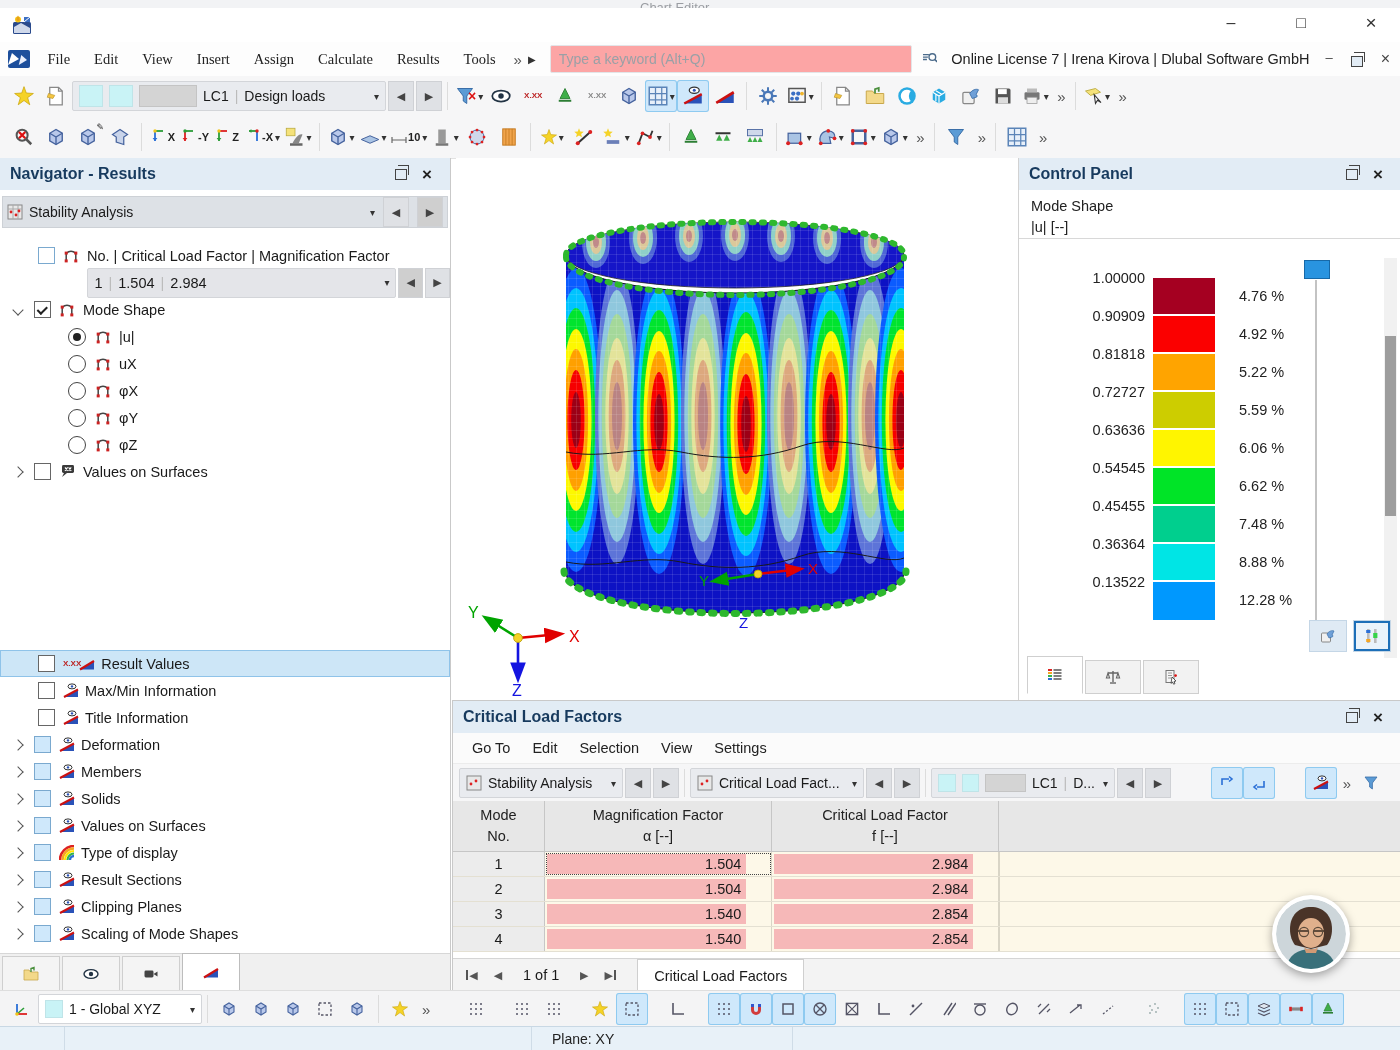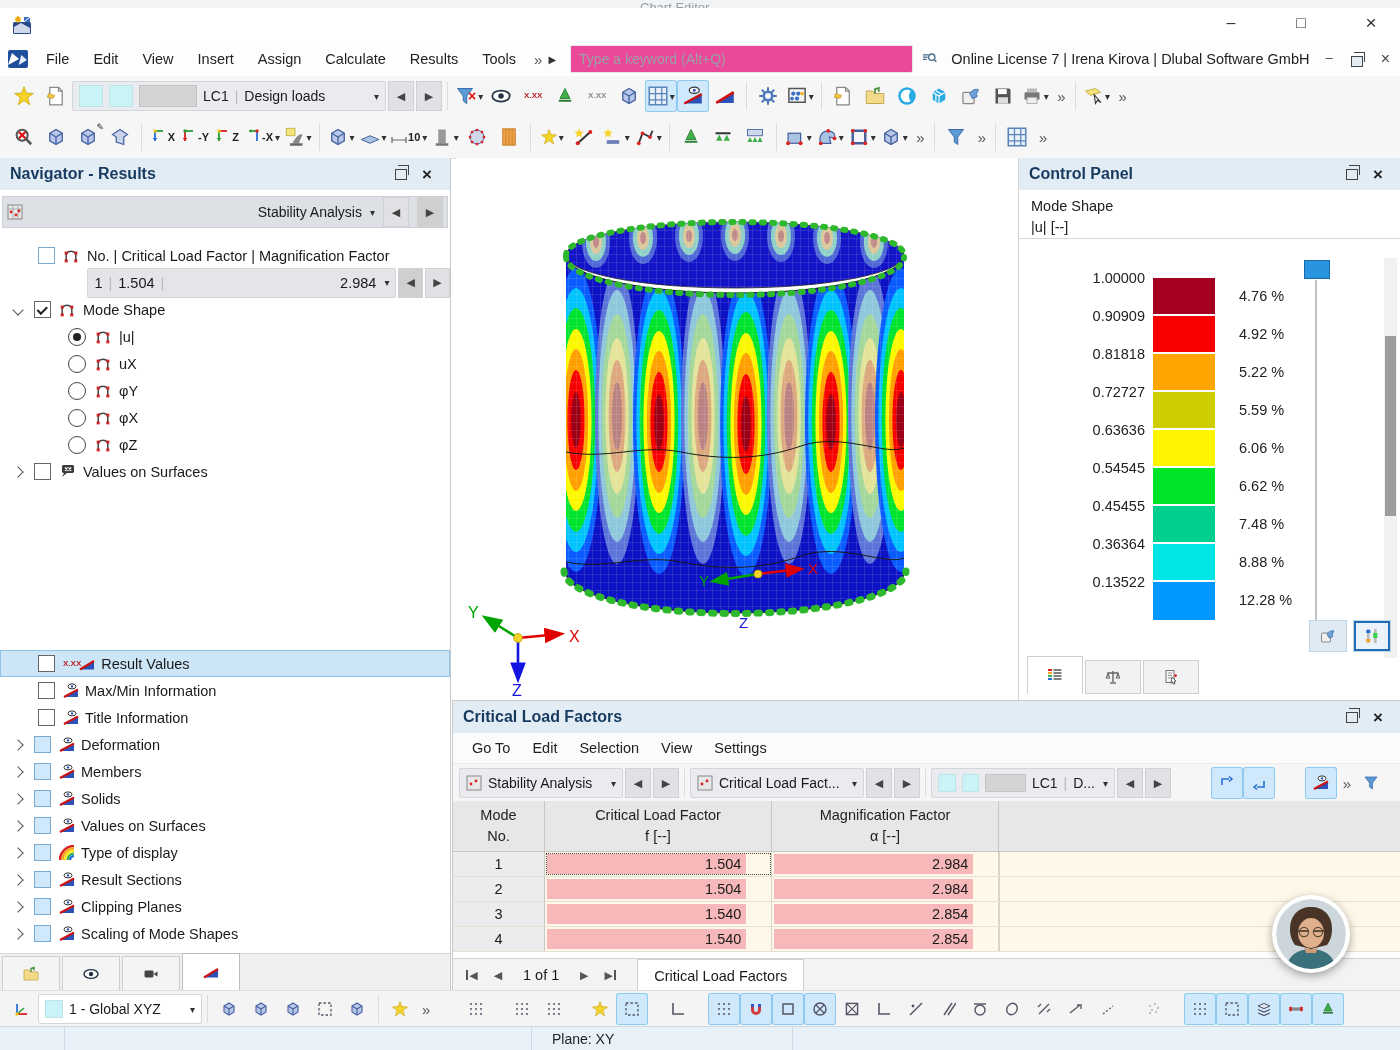--- a/index.html
+++ b/index.html
@@ -9,25 +9,25 @@
   
   .bgstrip{left:0;top:0;width:1400px;height:8px;background:#f2f3f5;overflow:hidden;color:#9a9da2;font-size:13px;}
   .bgstrip span{position:absolute;left:640px;top:0;}
   
   .titlebar{left:0;top:8px;width:1400px;height:34px;background:#ffffff;border-bottom:1px solid #f0f0f0;display:flex;align-items:center;}
   .titlebar .title{font-size:16px;margin-left:10px;color:#111;}
   .winbtn{width:46px;height:30px;display:flex;align-items:center;justify-content:center;font-size:16px;color:#333;}
   .winbtns{position:absolute;right:6px;top:0;display:flex;gap:24px;}
   
   .menubar{left:0;top:42px;width:1400px;height:34px;background:#fdfdfd;display:flex;align-items:center;border-bottom:1px solid #ececec;}
-  .menubar .mitem{padding:0 12px;height:28px;display:flex;align-items:center;font-size:14.5px;color:#222;}
+  .menubar .mitem{padding:0 12px;height:28px;display:flex;align-items:center;font-size:14.5px;color:#222;font-family:Liberation Serif, serif;}
   .flagicon{width:22px;height:18px;margin-left:8px;background:#1d4f9c;position:relative;overflow:hidden;border-radius:2px;}
   .flagicon:before{content:"";position:absolute;left:2px;top:3px;border-left:9px solid #fff;border-top:6px solid transparent;border-bottom:6px solid transparent;transform:skewX(-18deg);}
   .flagicon:after{content:"";position:absolute;left:12px;top:5px;border-left:7px solid #e8eefc;border-top:5px solid transparent;border-bottom:5px solid transparent;transform:skewX(-14deg);}
-  .searchbox{width:350px;height:26px;background:#ec4899;border:1px solid #e3e5e8;border-radius:2px;margin-left:14px;
+  .searchbox{width:350px;height:26px;background:#fca5a5;border:1px solid #e3e5e8;border-radius:2px;margin-left:14px;
              font-size:14px;color:#333;padding:0 8px;font-family:"Liberation Sans",sans-serif;}
   .searchbox::placeholder{color:#9aa0a6;}
   .license{font-size:14.5px;color:#222;margin-left:14px;white-space:nowrap;}
   .mini-ctrl{display:flex;gap:18px;margin-left:16px;margin-right:10px;color:#444;font-size:13px;}
   .chevmore{color:#555;font-size:15px;letter-spacing:-2px;padding:0 6px;}
   
   .tb{left:0;width:1400px;background:#f6f6f7;display:flex;align-items:center;border-bottom:1px solid #e2e2e2;}
   .tb1{top:76px;height:40px;}
   .tb2{top:116px;height:42px;}
   .tbtn{height:32px;min-width:28px;padding:0 2px;display:inline-flex;align-items:center;justify-content:center;border-radius:3px;position:relative;}
@@ -42,21 +42,21 @@
   .navarrow{width:24px;height:28px;background:#dfe1e5;border:1px solid #cfd1d5;display:inline-flex;align-items:center;justify-content:center;color:#444;font-size:11px;margin-left:2px;}
   .axislbl{font-size:11px;font-weight:bold;color:#222;margin-left:1px;}
   
   .panel-hdr{height:32px;background:#e2ecf5;display:flex;align-items:center;font-weight:bold;font-size:16px;color:#173a5e;padding:0 10px;}
   .panel-hdr .sp{flex:1;}
   .hbtn{width:26px;height:22px;display:flex;align-items:center;justify-content:center;color:#333;}
   .ic-float{width:10px;height:9px;border:1.4px solid #444;position:relative;background:#e2ecf5;}
   .ic-float:before{content:"";position:absolute;left:2px;top:-5px;width:10px;height:9px;border:1.4px solid #444;border-bottom:none;border-left:none;}
   .xglyph{font-size:17px;color:#222;line-height:1;}
   
-  .nav{left:0;top:158px;width:450px;height:832px;background:#fff;border-right:1px solid #c9c9c9;text-align:right;}
+  .nav{left:0;top:158px;width:450px;height:832px;background:#fff;border-right:1px solid #c9c9c9;}
   .nav-combo{margin:6px 2px;height:30px;background:#dde1e6;border:1px solid #cdd1d6;display:flex;align-items:center;padding:0 4px;gap:6px;}
   .trow{display:flex;align-items:center;height:27px;font-size:14.5px;white-space:nowrap;}
   .cb{width:15px;height:15px;border:1.4px solid #666;background:#fff;flex:0 0 15px;display:flex;align-items:center;justify-content:center;}
   .cb.blue{background:#cfe8fb;border-color:#7aa9cf;}
   .cb.lite{border-color:#7aa9cf;}
   .cb.checked:after{content:"";width:8px;height:4px;border-left:2px solid #222;border-bottom:2px solid #222;transform:rotate(-45deg) translate(0,-1px);}
   .rad{width:16px;height:16px;border:1.6px solid #444;border-radius:50%;flex:0 0 16px;display:flex;align-items:center;justify-content:center;}
   .rad.sel:after{content:"";width:8px;height:8px;border-radius:50%;background:#222;}
   .chev{width:7px;height:7px;border-right:1.6px solid #555;border-bottom:1.6px solid #555;transform:rotate(-45deg);flex:0 0 7px;}
   .chev.open{transform:rotate(45deg);}
@@ -784,31 +784,31 @@
         <span>uX</span>
       </div>
       <div class="trow">
         <span style="width:68px"></span>
           <span class="rad"></span>
         <span style="width:9px"></span>
           <svg class="ic16">
             <use href="#s-frame"></use>
           </svg>
           <span style="width:8px"></span>
-        <span>φY</span>
+        <span>φX</span>
       </div>
       <div class="trow">
         <span style="width:68px"></span>
           <span class="rad"></span>
         <span style="width:9px"></span>
           <svg class="ic16">
             <use href="#s-frame"></use>
           </svg>
           <span style="width:8px"></span>
-        <span>φX</span>
+        <span>φY</span>
       </div>
       <div class="trow">
         <span style="width:68px"></span>
           <span class="rad"></span>
         <span style="width:9px"></span>
           <svg class="ic16">
             <use href="#s-frame"></use>
           </svg>
           <span style="width:8px"></span>
         <span>φZ</span>
@@ -1249,26 +1249,26 @@
       <span style="width:14px"></span>
     </div>
 
     <div class="gridtable">
       <div class="ghead">
         <div class="gcol" style="width:91px">
           <span>Mode</span>
           <span>No.</span>
         </div>
         <div class="gcol" style="width:226px">
+          <span>Magnification Factor</span>
+          <span>α [--]</span>
+        </div>
+        <div class="gcol" style="width:226px">
           <span>Critical Load Factor</span>
           <span>f [--]</span>
-        </div>
-        <div class="gcol" style="width:226px">
-          <span>Magnification Factor</span>
-          <span>α [--]</span>
         </div>
         <div class="gcol" style="flex:1;border-right:none"></div>
       </div>
       <div class="grow">
         <div class="gc-no">1</div>
         <div class="gc-val focus">
             <div class="bar">
               <span>1.504</span>
             </div>
           </div>

